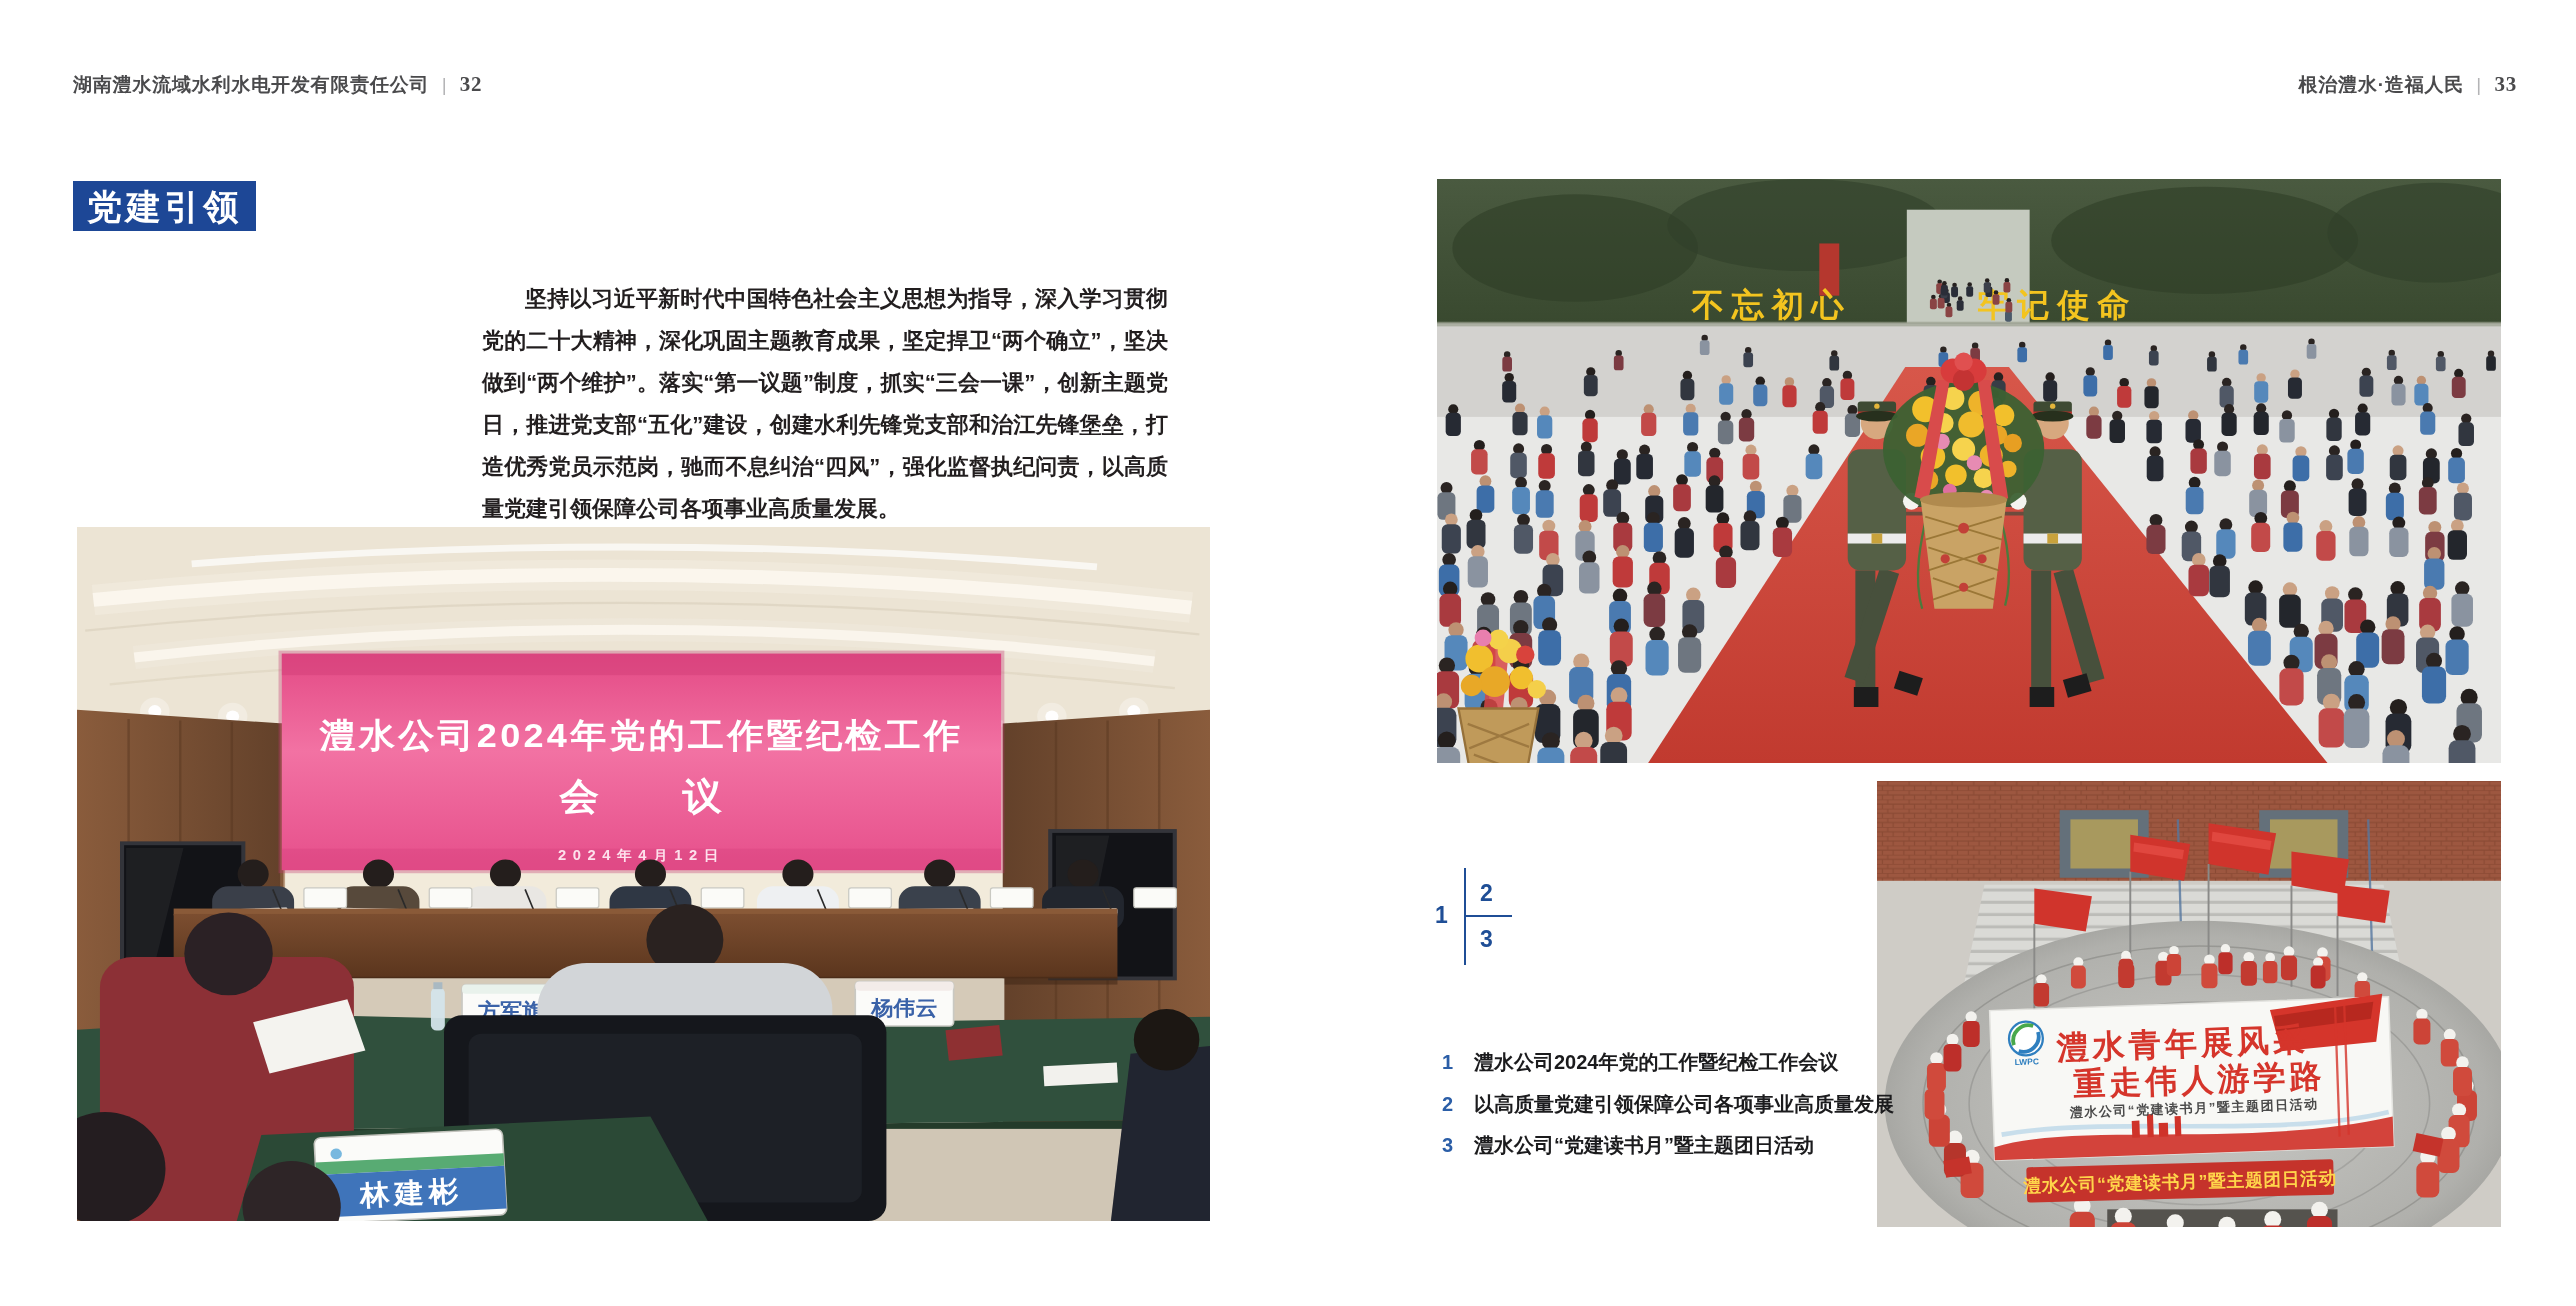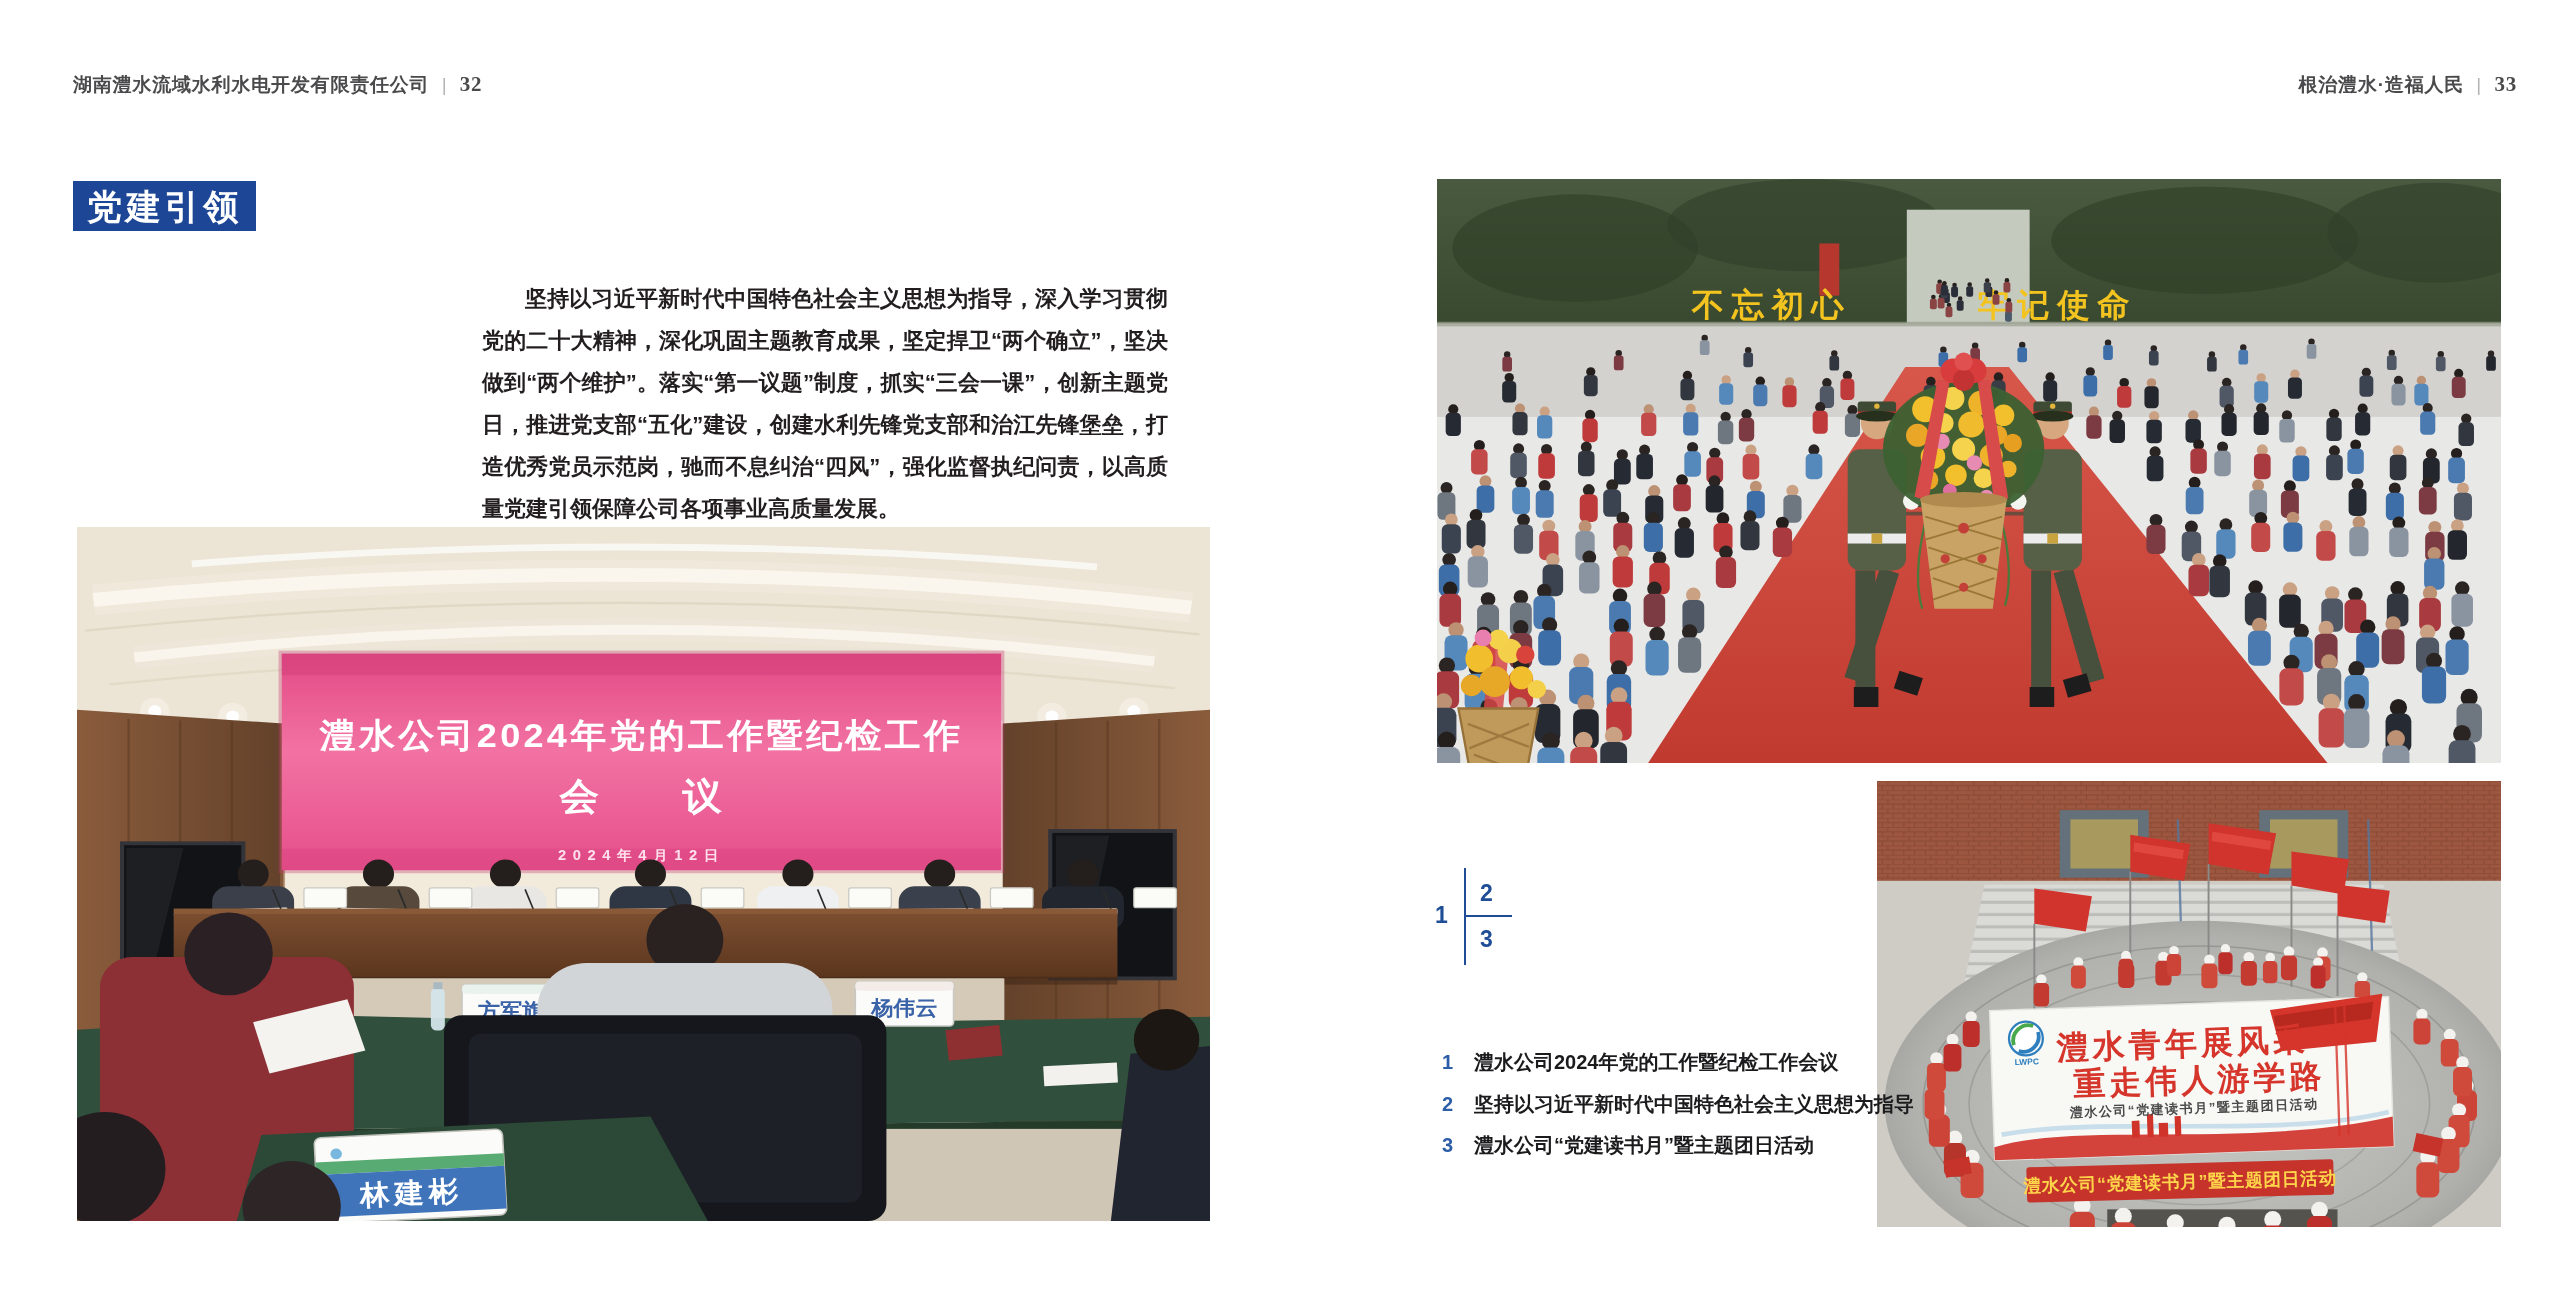--- a/index.html
+++ b/index.html
@@ -885,20 +885,20 @@
 <div class="loc-hline"></div>
 <span class="loc-num" id="loc-3">3</span>
 
 <div class="captions">
   <div class="cap">
     <span class="n">1</span>
     <span>澧水公司2024年党的工作暨纪检工作会议</span>
   </div>
   <div class="cap">
     <span class="n">2</span>
-    <span>坚持以习近平新时代中国特色社会主义思想为指导</span>
+    <span>以高质量党建引领保障公司各项事业高质量发展</span>
   </div>
   <div class="cap">
     <span class="n">3</span>
     <span>澧水公司“党建读书月”暨主题团日活动</span>
   </div>
 </div>
 
 
 </body></html>

